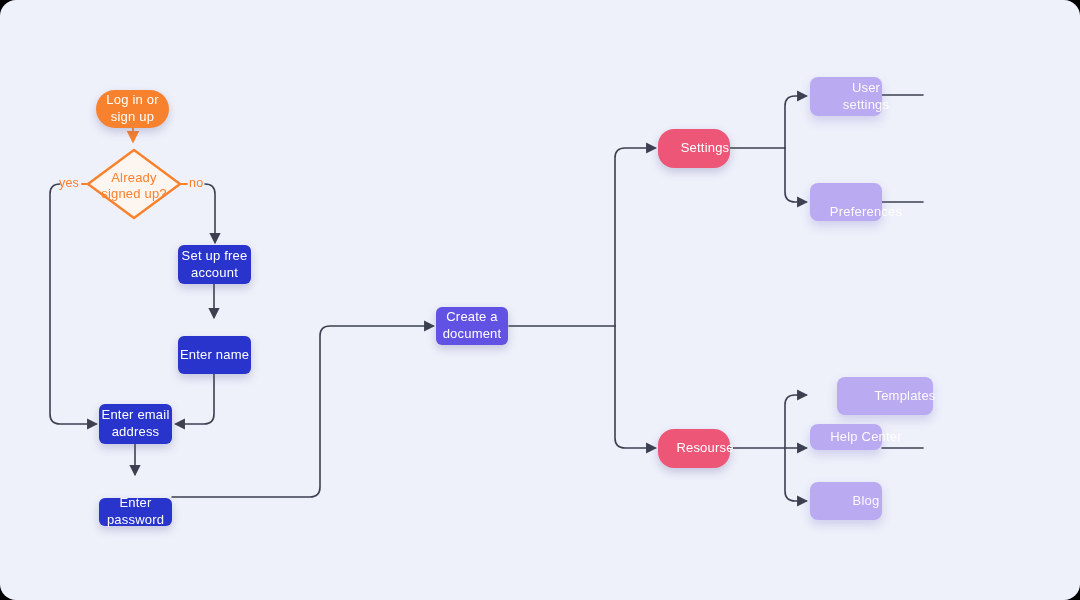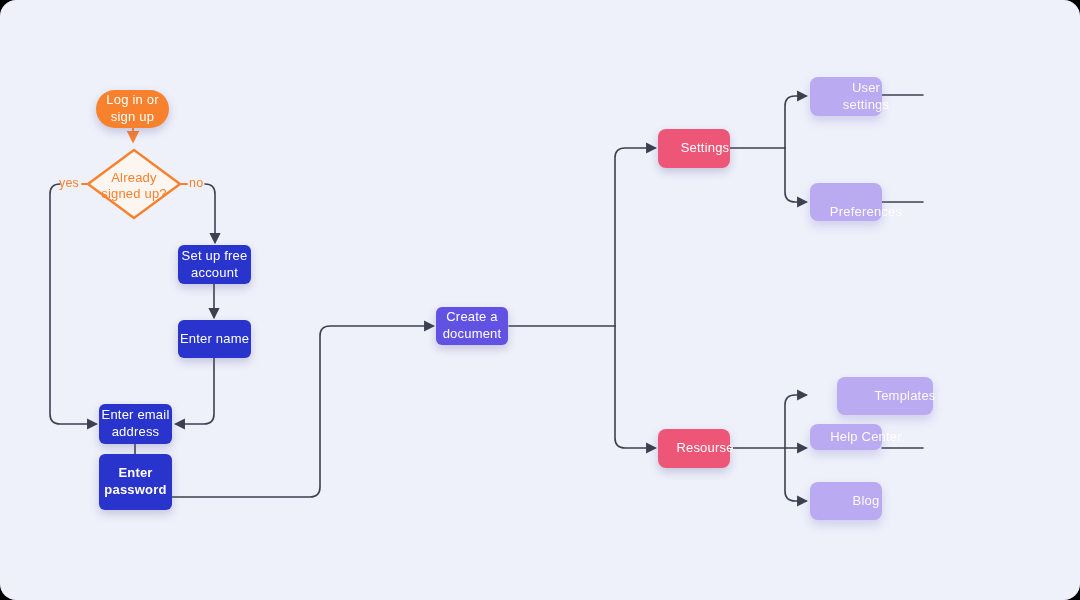--- a/index.html
+++ b/index.html
@@ -56,21 +56,21 @@
     box-sizing: border-box;
     box-shadow: 0 4px 8px rgba(90, 90, 150, 0.28);
   }
   .node-orange {
     background: var(--orange, #f8812e);
     border-radius: 19px;
     text-align: center;
   }
   .node-blue   { background: var(--blue, #2834cb); }
   .node-purple { background: var(--purple, #6152e4); }
-  .node-pink   { background: var(--pink, #ee5677); border-radius: 8px; padding-left: 22px; }
+  .node-pink   { background: var(--pink, #ee5677); border-radius: 16px; padding-left: 22px; }
   .node-lilac  {
     background: var(--light-purple, #b9aaf1);
     border-radius: 8px;
     box-shadow: 0 5px 10px rgba(120, 110, 200, 0.25);
     padding-left: 40px;
   }
   .node-lilac .node-label { opacity: 0.95; }
   .nowrap .node-label { white-space: nowrap; }
   .decision-label {
     position: absolute;
@@ -149,29 +149,29 @@
 
   <div class="decision-label">Already signed up?</div>
 
   <span class="edge-label" style="left:59px; top:176px;">yes</span>
   <span class="edge-label" style="left:189px; top:176px;">no</span>
 
   <div class="node node-blue" style="left:178px; top:245px; width:73px; height:39px;">
     <span class="node-label">Set up free account</span>
   </div>
 
-  <div class="node node-blue" style="left:178px; top:320px; width:73px; height:38px;">
+  <div class="node node-blue" style="left:178px; top:336px; width:73px; height:38px;">
     <span class="node-label">Enter name</span>
   </div>
 
   <div class="node node-blue" style="left:99px; top:404px; width:73px; height:40px;">
     <span class="node-label">Enter email address</span>
   </div>
 
-  <div class="node node-blue" style="left:99px; top:454px; width:73px; height:56px;font-weight:bold;">
+  <div class="node node-blue" style="left:99px; top:498px; width:73px; height:28px;">
     <span class="node-label">Enter password</span>
   </div>
 
   <div class="node node-purple" style="left:436px; top:307px; width:72px; height:38px;">
     <span class="node-label">Create a document</span>
   </div>
 
   <div class="node node-pink" style="left:658px; top:129px; width:72px; height:39px;">
     <span class="node-label">Settings</span>
   </div>

